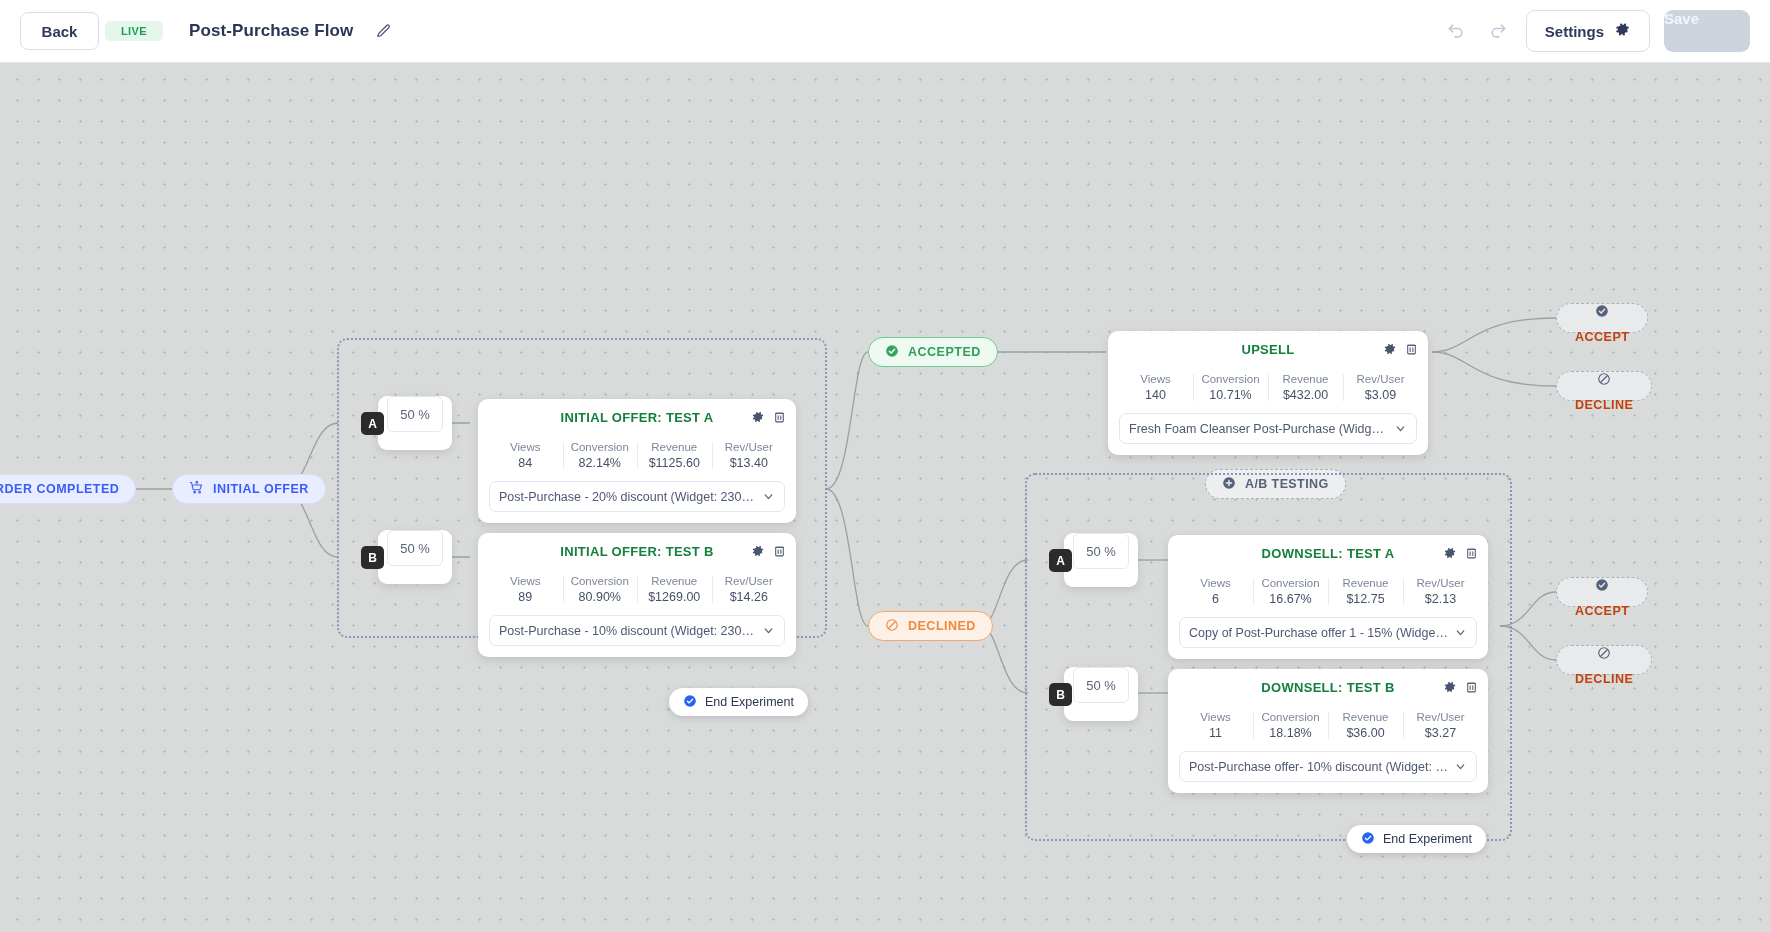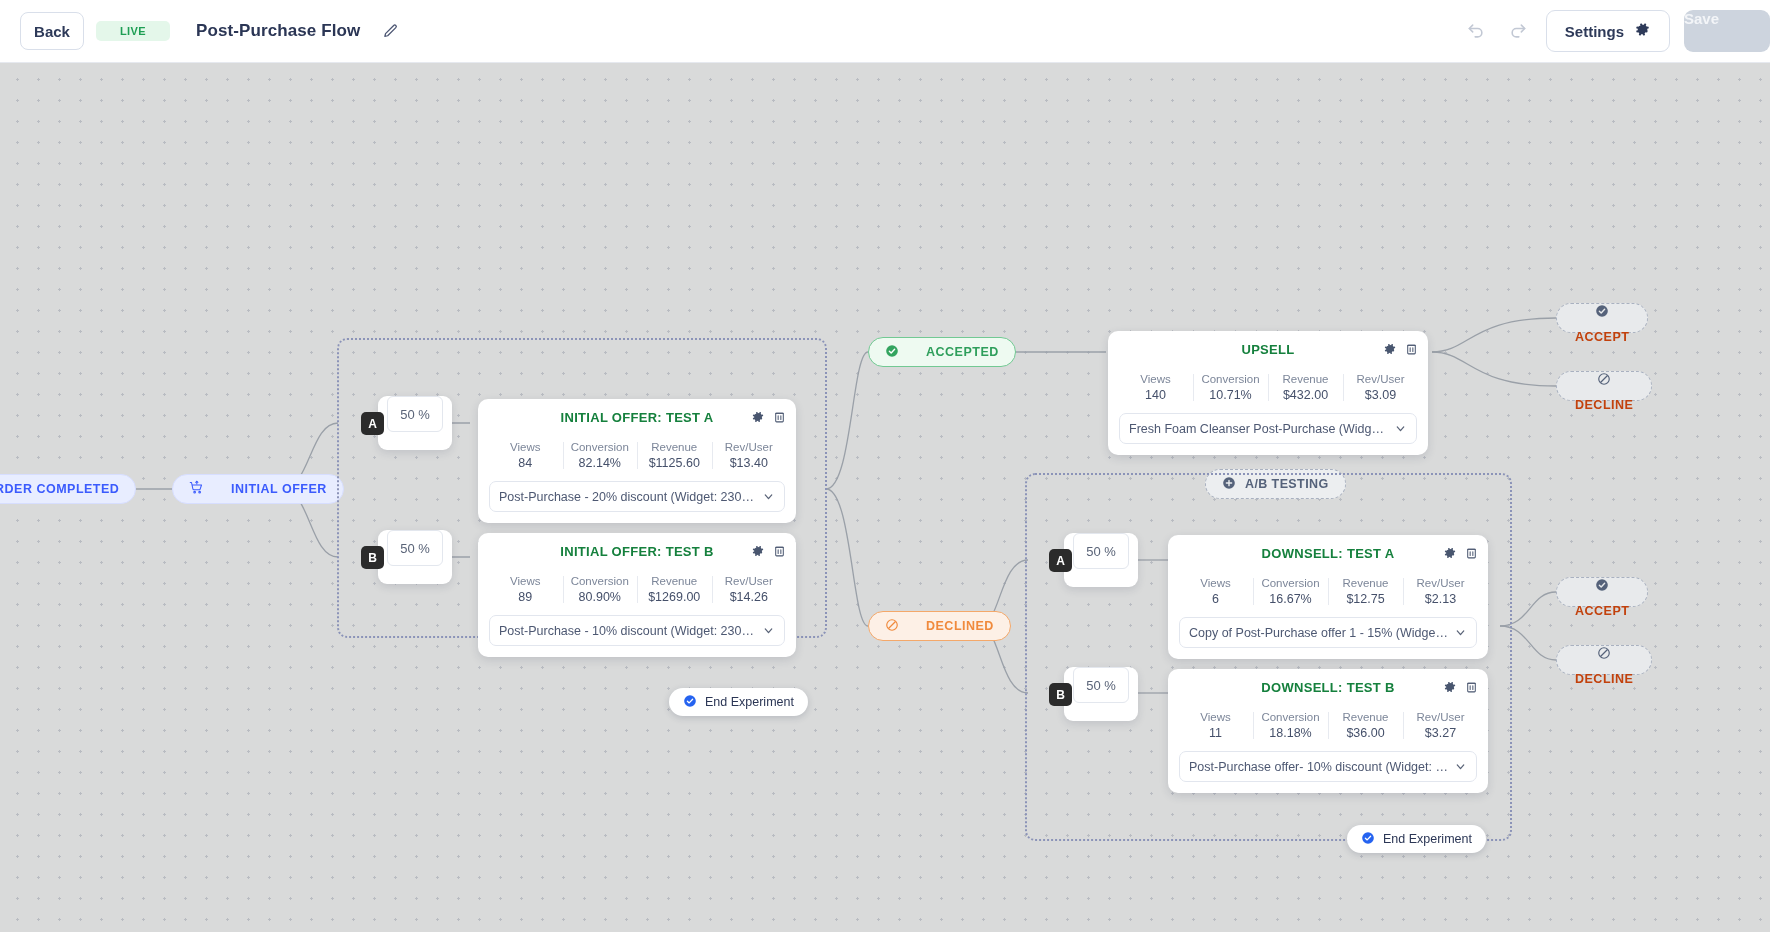--- a/index.html
+++ b/index.html
@@ -14,41 +14,42 @@
   #topbar {
     position: absolute; left: 0; top: 0;
     width: 1770px; height: 63px;
     background: #ffffff;
     border-bottom: 1px solid #e6e9ef;
     display: flex; align-items: center;
     z-index: 50;
   }
   #back-button {
     margin-left: 20px;
-    width: 64px; height: 38px;
+    width: 79px; height: 38px;
     border: 1px solid #d9dfea; border-radius: 8px;
     background: #fff;
     color: #2e3a59; font-size: 15px; font-weight: 700;
     display: flex; align-items: center; justify-content: center;
     cursor: pointer;
   }
   #live-badge {
-    margin-left: 12px;
+    margin-left: 6px;
     background: #e4f7ea; color: #1e9e54;
     font-size: 11px; font-weight: 700; letter-spacing: .4px;
-    padding: 4px 24px; border-radius: 5px;
+    padding: 4px 16px; border-radius: 5px;
   }
   #flow-title {
     margin-left: 26px;
     font-size: 17px; font-weight: 700; color: #2b3655;
     letter-spacing: .1px;
   }
   #edit-title-icon { margin-left: 22px; cursor: pointer; display:flex; }
   #topbar-right {
     margin-left: auto; display: flex; align-items: center; gap: 14px;
+    padding-right: 20px;
   }
   .hist-btn { width: 28px; height: 28px; display:flex; align-items:center; justify-content:center; cursor:pointer; }
   #settings-button {
     height: 42px; padding: 0 18px;
     border: 1px solid #d9dfea; border-radius: 9px; background:#fff;
     display: flex; align-items: center; gap: 10px;
     color: #2e3a59; font-size: 15px; font-weight: 700; cursor: pointer;
   }
   #save-button {
     height: 42px; width: 86px;
@@ -71,21 +72,21 @@
   
   .exp-group {
     position: absolute;
     border: 2px dotted #8b93b8;
     border-radius: 10px;
     background: transparent;
   }
 
   
   .pill {
-    position: absolute; display: flex; align-items: center; gap: 27px;
+    position: absolute; display: flex; align-items: center; gap: 9px;
     height: 30px; padding: 0 16px; border-radius: 16px;
     font-size: 12.5px; font-weight: 700; letter-spacing: .5px;
     white-space: nowrap;
   }
   .pill-blue { background:#e8edff; color:#3b5bfd; border:1px solid #d7deff; }
   .pill-green{ background:#eefaf1; color:#2e9e5b; border:1.5px solid #72c993; }
   .pill-orange{background:#fdf0e6; color:#f08a3c; border:1.5px solid #f4a86a; }
 
   .endpill {
     position: absolute; display:flex; align-items:center; gap:9px;

